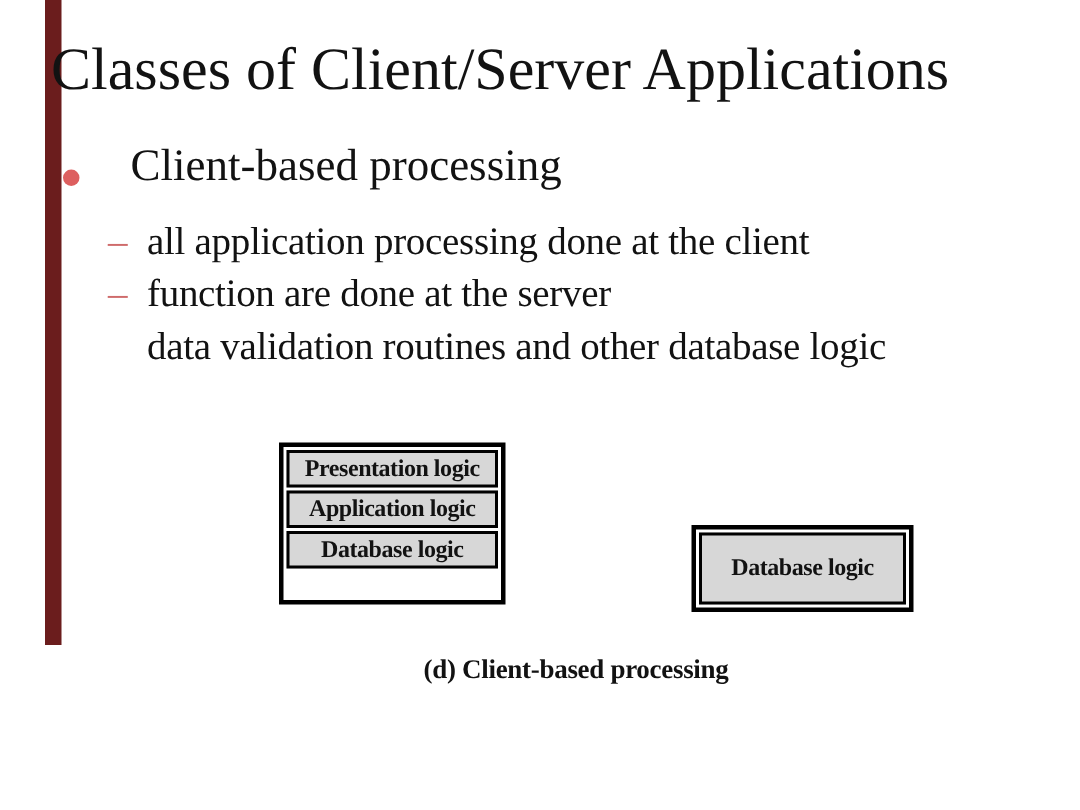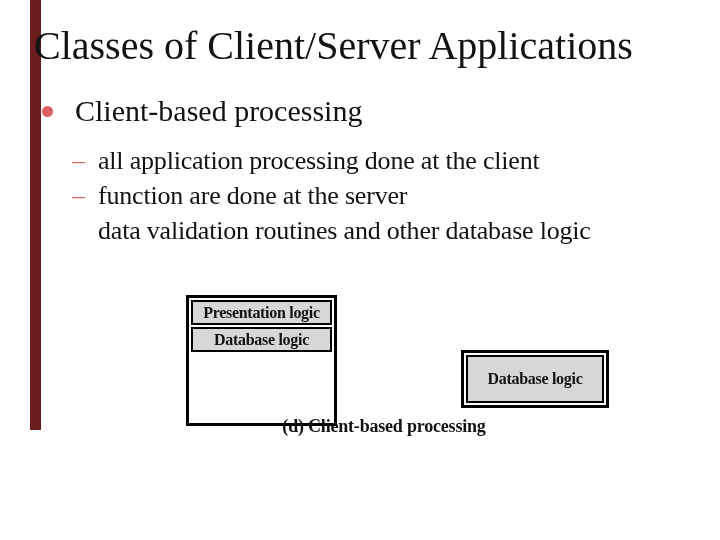--- a/index.html
+++ b/index.html
@@ -22,21 +22,21 @@
     position:absolute; left:34px; top:26px;
     margin:0;
     font-size:40px; font-weight:400;
     line-height:40px;
     white-space:nowrap;
     color:var(--text, #121212);
   }
 
   .bullet-row {
     position:absolute; left:42px; top:92px;
-    display:flex; align-items:flex-start;
+    display:flex; align-items:center;gap:12px;
   }
   .bullet-dot {
     width:11px; height:11px; border-radius:50%;
     background:var(--bullet-marker, #dd5f5f);
     margin-top:14px; margin-right:22px;
     flex:0 0 auto;
   }
   .bullet-text {
     font-size:30px; line-height:38px; white-space:nowrap;
   }
@@ -56,35 +56,35 @@
   .sub-lines { max-width:560px; }
 
   .stack {
     position:absolute;
     border:3px solid #000;
     background:#ffffff;
     box-sizing:border-box;
     padding:2px;
     display:flex; flex-direction:column; gap:2px;
   }
-  .stack.client { left:186px; top:295px; width:151px; height:131px; }
+  .stack.client { left:186px; top:295px; width:151px; height:108px; }
   .stack.server { left:461px; top:350px; width:148px; height:58px; }
   .cell {
     border:2px solid #000;
     background:var(--cell-fill, #d7d7d7);
     display:flex; align-items:center; justify-content:center;
     font-weight:bold; font-size:16px; letter-spacing:-0.3px;
     flex:0 0 21px;
     white-space:nowrap;
   }
   .stack.server .cell { flex:1 1 auto; }
   .empty-cell { flex:1 1 auto; background:#ffffff; }
 
   .caption {
-    position:absolute; left:272px; top:416px; width:224px;
+    position:absolute; left:272px; top:436px; width:224px;
     text-align:center;
     font-weight:bold; font-size:18px; letter-spacing:-0.2px;
     white-space:nowrap;
   }
 </style>
 </head>
 <body>
 
 <div class="accent-bar"></div>
 
@@ -105,20 +105,21 @@
 <div class="sub-row second">
   <span class="sub-marker">–</span>
   <div class="sub-lines">
     <div>function are done at the server</div>
     <div>data validation routines and other database logic</div>
   </div>
 </div>
 
 <div class="stack client">
   <div class="cell">Presentation logic</div>
+  <div class="cell">Application logic</div>
   <div class="cell">Database logic</div>
   <div class="empty-cell"></div>
 </div>
 
 <div class="stack server">
   <div class="cell">Database logic</div>
 </div>
 
 <div class="caption">(d) Client-based processing</div>
 

